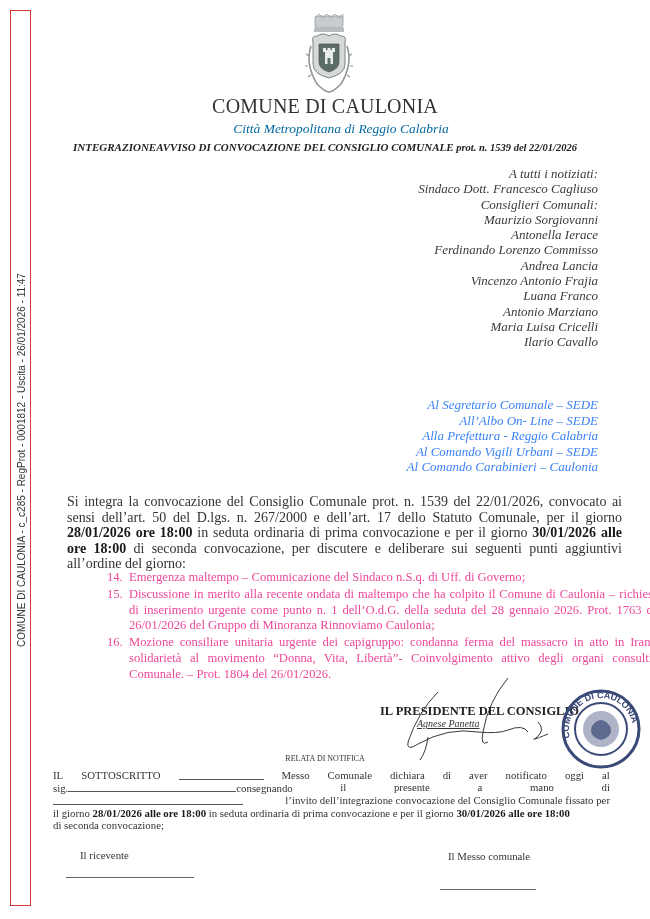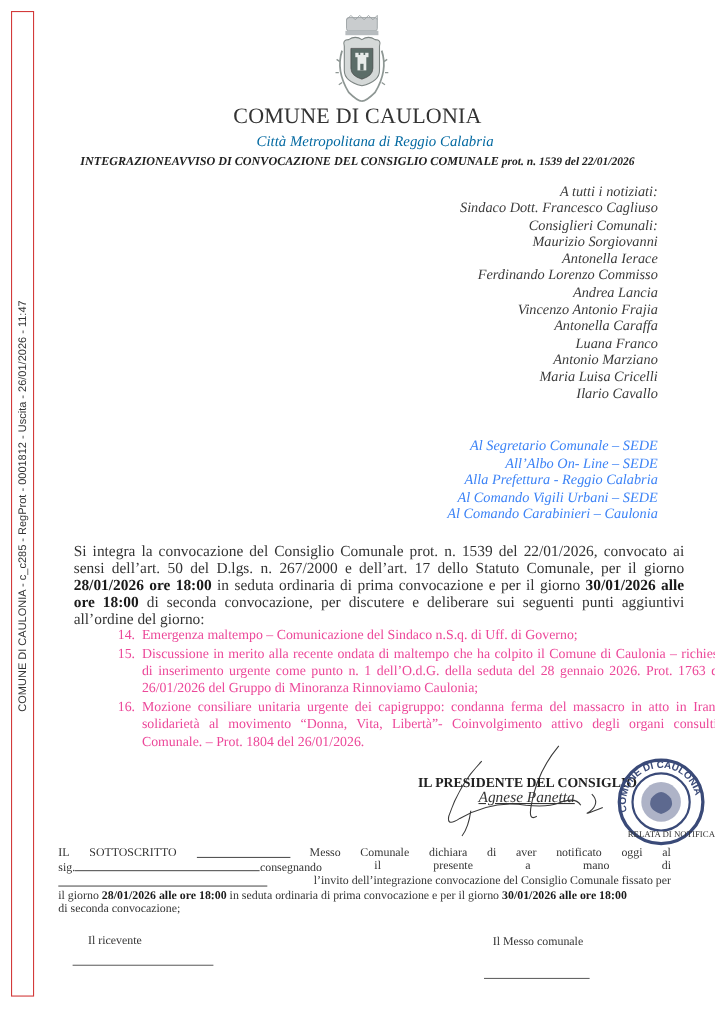--- a/index.html
+++ b/index.html
@@ -21,24 +21,24 @@
     .recipients2 { position: absolute; right: 52px; top: 397px; text-align: right;
                    font-style: italic; font-size: 13px; line-height: 15.6px; color: #3b82f6; }
     .body-p { position: absolute; left: 67px; width: 555px; top: 494px; font-size: 14px;
               line-height: 15.6px; text-align: justify; color: #333; }
     .body-p b { color: #1a1a1a; }
     .items { position: absolute; left: 67px; width: 555px; top: 570px; font-size: 12.6px; line-height: 15.8px; color: #ec4899; margin-left: 40px; }
     .item { display: flex; margin-bottom: 1px; }
     .item .num { width: 22px; flex: none; }
     .item .txt { flex: 1; text-align: justify; }
     .president { position: absolute; left: 380px; top: 704px; font-size: 12.5px; font-weight: bold; color: #222; }
-    .president-name { position: absolute; left: 435px; top: 718px; font-size: 14px; font-style: italic; color: #333; text-decoration: underline; }
+    .president-name { position: absolute; left: 417px; top: 718px; font-size: 10px; font-style: italic; color: #333; text-decoration: underline; }
     .signature { position: absolute; left: 388px; top: 672px; width: 170px; height: 90px; }
     .seal { position: absolute; left: 560px; top: 688px; width: 82px; height: 82px; }
-    .relata-title { position: absolute; left: 0; width: 650px; text-align: right; top: 754px; font-size: 8px; color: #333; }
+    .relata-title { position: absolute; left: 0; width: 650px; text-align: center; top: 754px; font-size: 8px; color: #333; }
     .relata { position: absolute; left: 53px; width: 557px; top: 769px; font-size: 10.8px; line-height: 12.2px; color: #333; }
     .relata .line { display: flex; justify-content: space-between; }
     .relata .blank { display: inline-block; border-bottom: 1px solid #555; height: 10px; }
     .relata b { color: #1a1a1a; }
     .sig-left-label { position: absolute; left: 80px; top: 849px; font-size: 10.8px; color: #333; }
     .sig-right-label { position: absolute; left: 448px; top: 850px; font-size: 10.8px; color: #333; }
     .sig-left-line { position: absolute; left: 66px; top: 877px; width: 128px; border-top: 1px solid #666; }
     .sig-right-line { position: absolute; left: 440px; top: 889px; width: 96px; border-top: 1px solid #666; }
   </style>
 </head>
@@ -75,21 +75,20 @@
 
 <div class="recipients">
   <div>A tutti i notiziati:</div>
   <div>Sindaco Dott. Francesco Cagliuso</div>
   <div>Consiglieri Comunali:</div>
   <div>Maurizio Sorgiovanni</div>
   <div>Antonella Ierace</div>
   <div>Ferdinando Lorenzo Commisso</div>
   <div>Andrea Lancia</div>
   <div>Vincenzo Antonio Frajia</div>
-  <div>Antonella Caraffa</div>
   <div>Luana Franco</div>
   <div>Antonio Marziano</div>
   <div>Maria Luisa Cricelli</div>
   <div>Ilario Cavallo</div>
 </div>
 
 <div class="recipients2">
   <div>Al Segretario Comunale – SEDE</div>
   <div>All’Albo On- Line – SEDE</div>
   <div>Alla Prefettura - Reggio Calabria</div>

